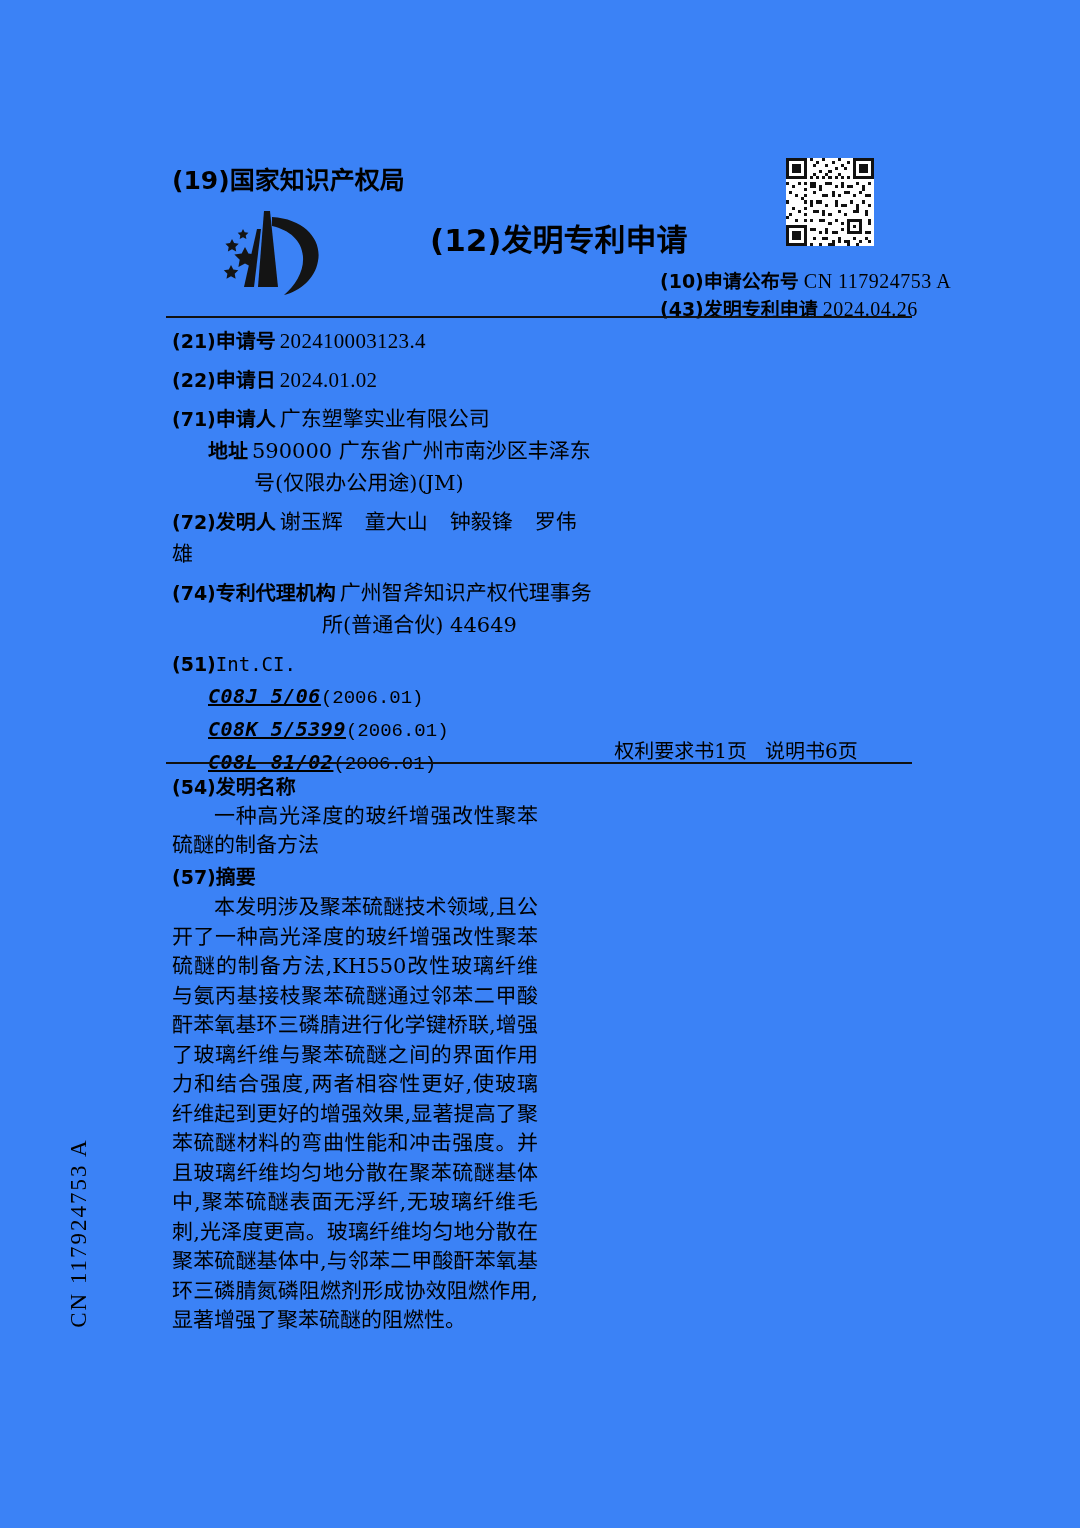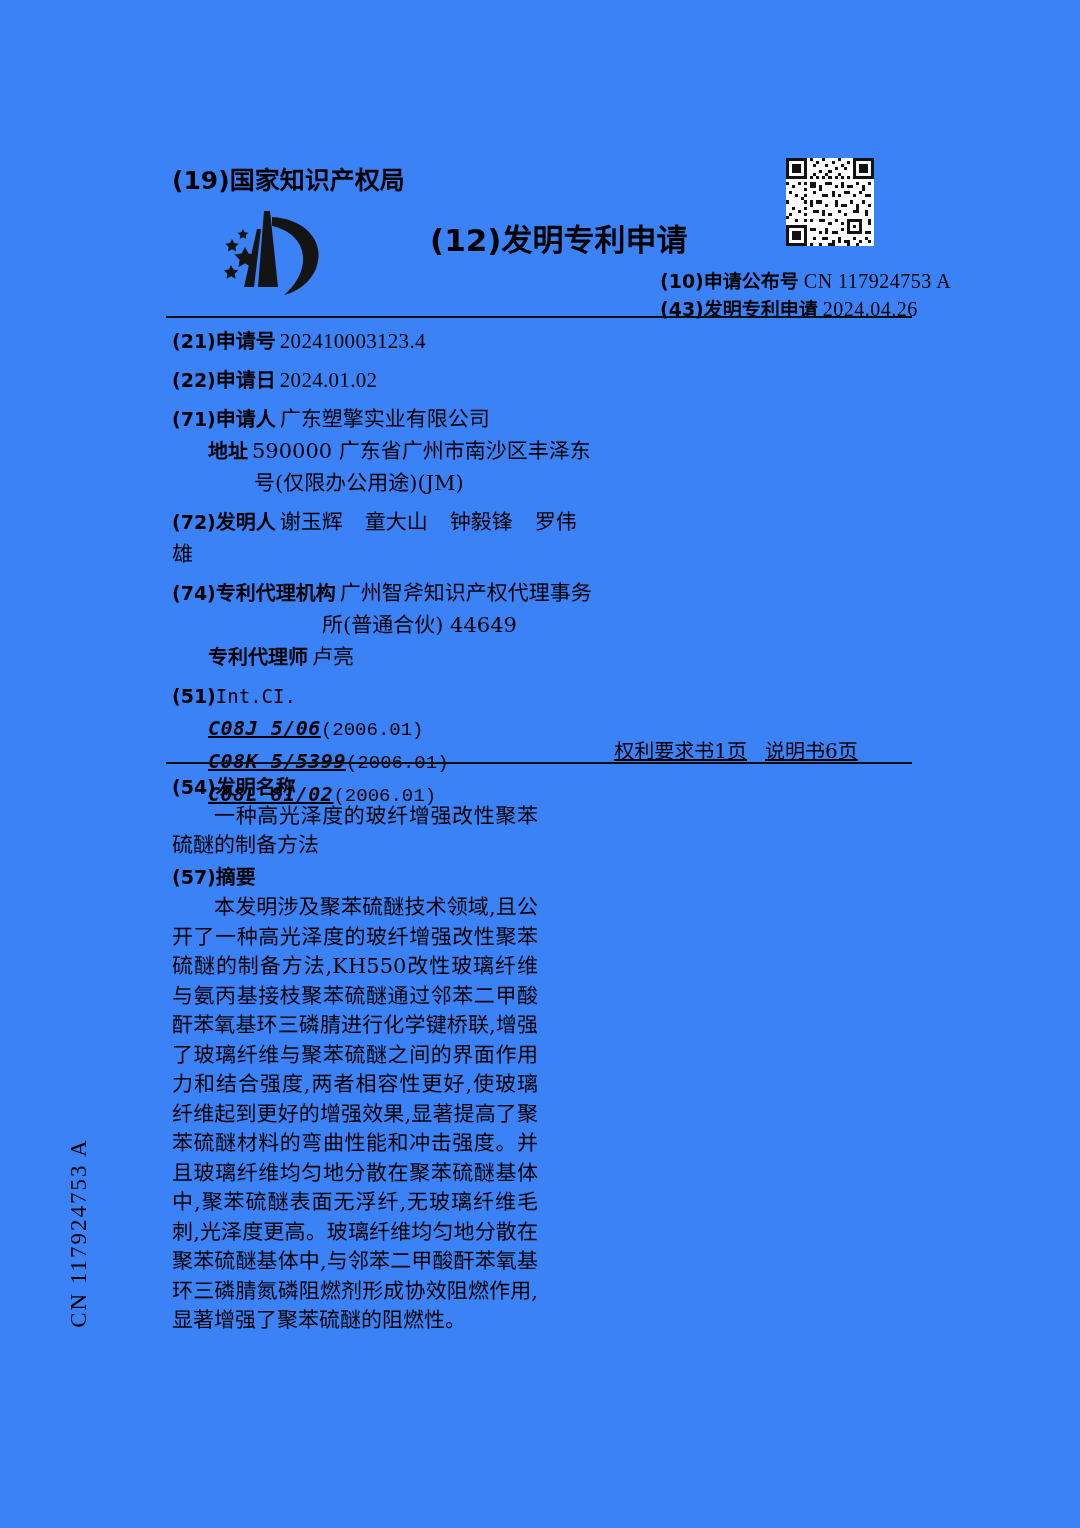--- a/index.html
+++ b/index.html
@@ -172,21 +172,20 @@
   
   .pagecount {
     position: absolute;
     left: 560px;
     top: 735px;
     width: 352px;
     text-align: center;
     font-family: "DejaVu Serif", "Liberation Serif", serif;
     font-size: 20px;
     white-space: nowrap;
-    text-decoration: underline;
   }
   .pagecount .sep { display: inline-block; width: 18px; }
 
   
   .lower {
     position: absolute;
     left: 172px;
     top: 772px;
     width: 366px;
   }
@@ -439,24 +438,20 @@
       <span class="code">(72)</span><span class="lbl">发明人</span>
       <span class="val-cjk nm">谢玉辉</span><span class="val-cjk nm">童大山</span><span class="val-cjk nm">钟毅锋</span><span class="val-cjk nm">罗伟雄</span>
     </div>
 
     <div class="inid">
       <span class="code">(74)</span><span class="lbl">专利代理机构</span>
       <span class="val-cjk">广州智斧知识产权代理事务</span>
       <span class="cont indent-agent">
         <span class="val-cjk">所(普通合伙)  44649</span>
       </span>
-      <span class="cont indent-agent2">
-        <span class="lbl">专利代理师</span>
-        <span class="val-cjk">卢亮</span>
-      </span>
     </div>
 
     <div class="inid">
       <span class="code">(51)</span><span class="ipc-head">Int.CI.</span>
       <span class="cont ipc-line">
         <span class="sym">C08J  5/06</span><span class="ver">(2006.01)</span>
       </span>
       <span class="cont ipc-line">
         <span class="sym">C08K  5/5399</span><span class="ver">(2006.01)</span>
       </span>

